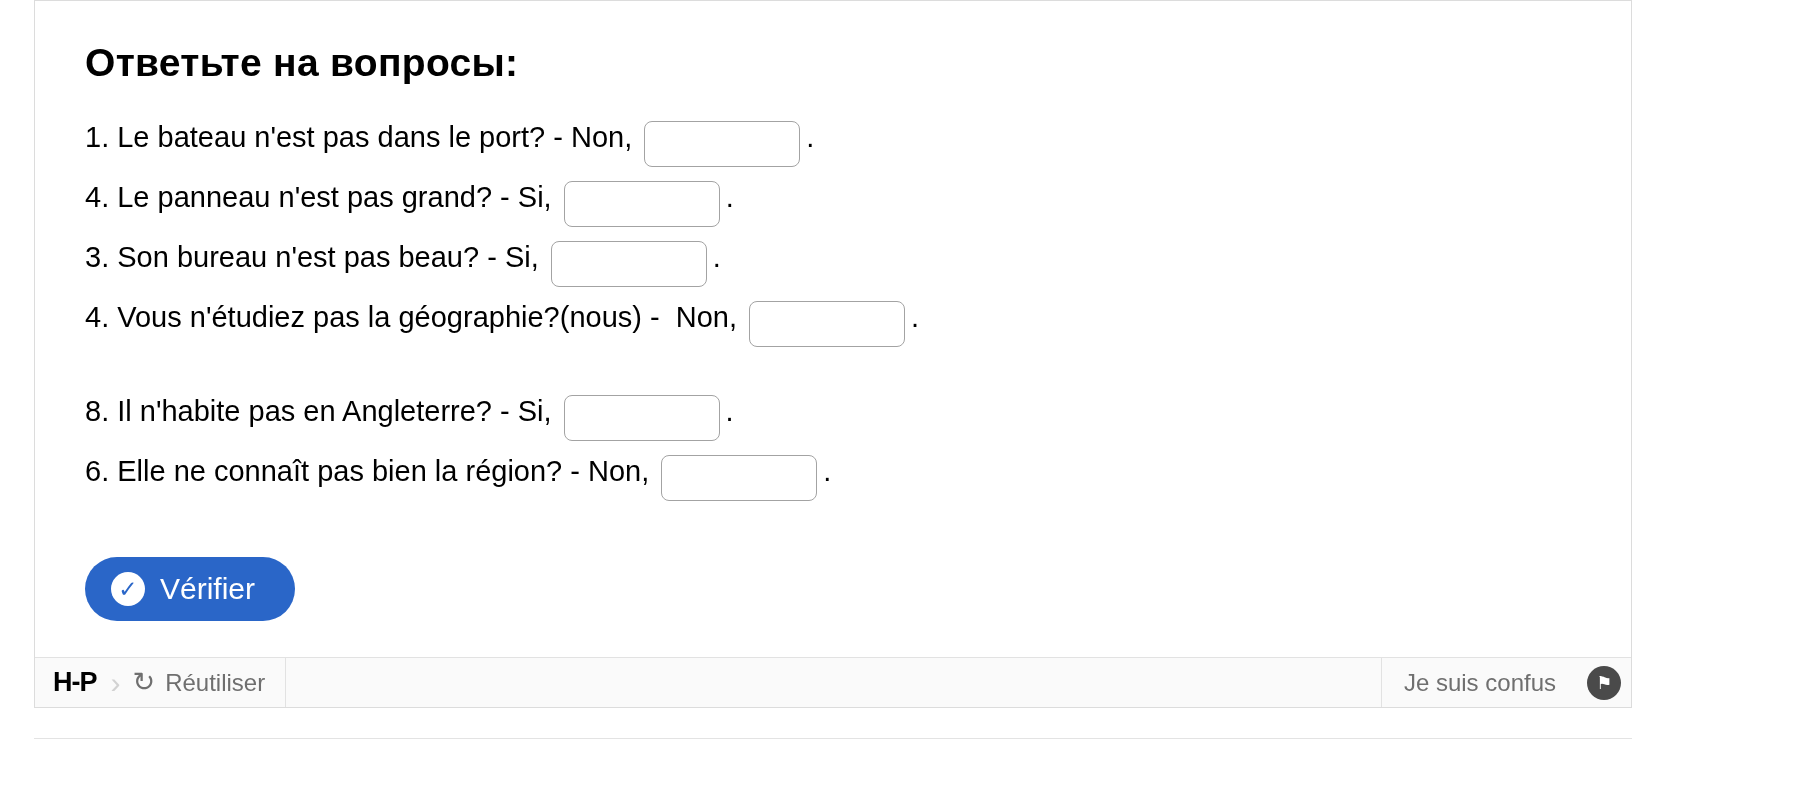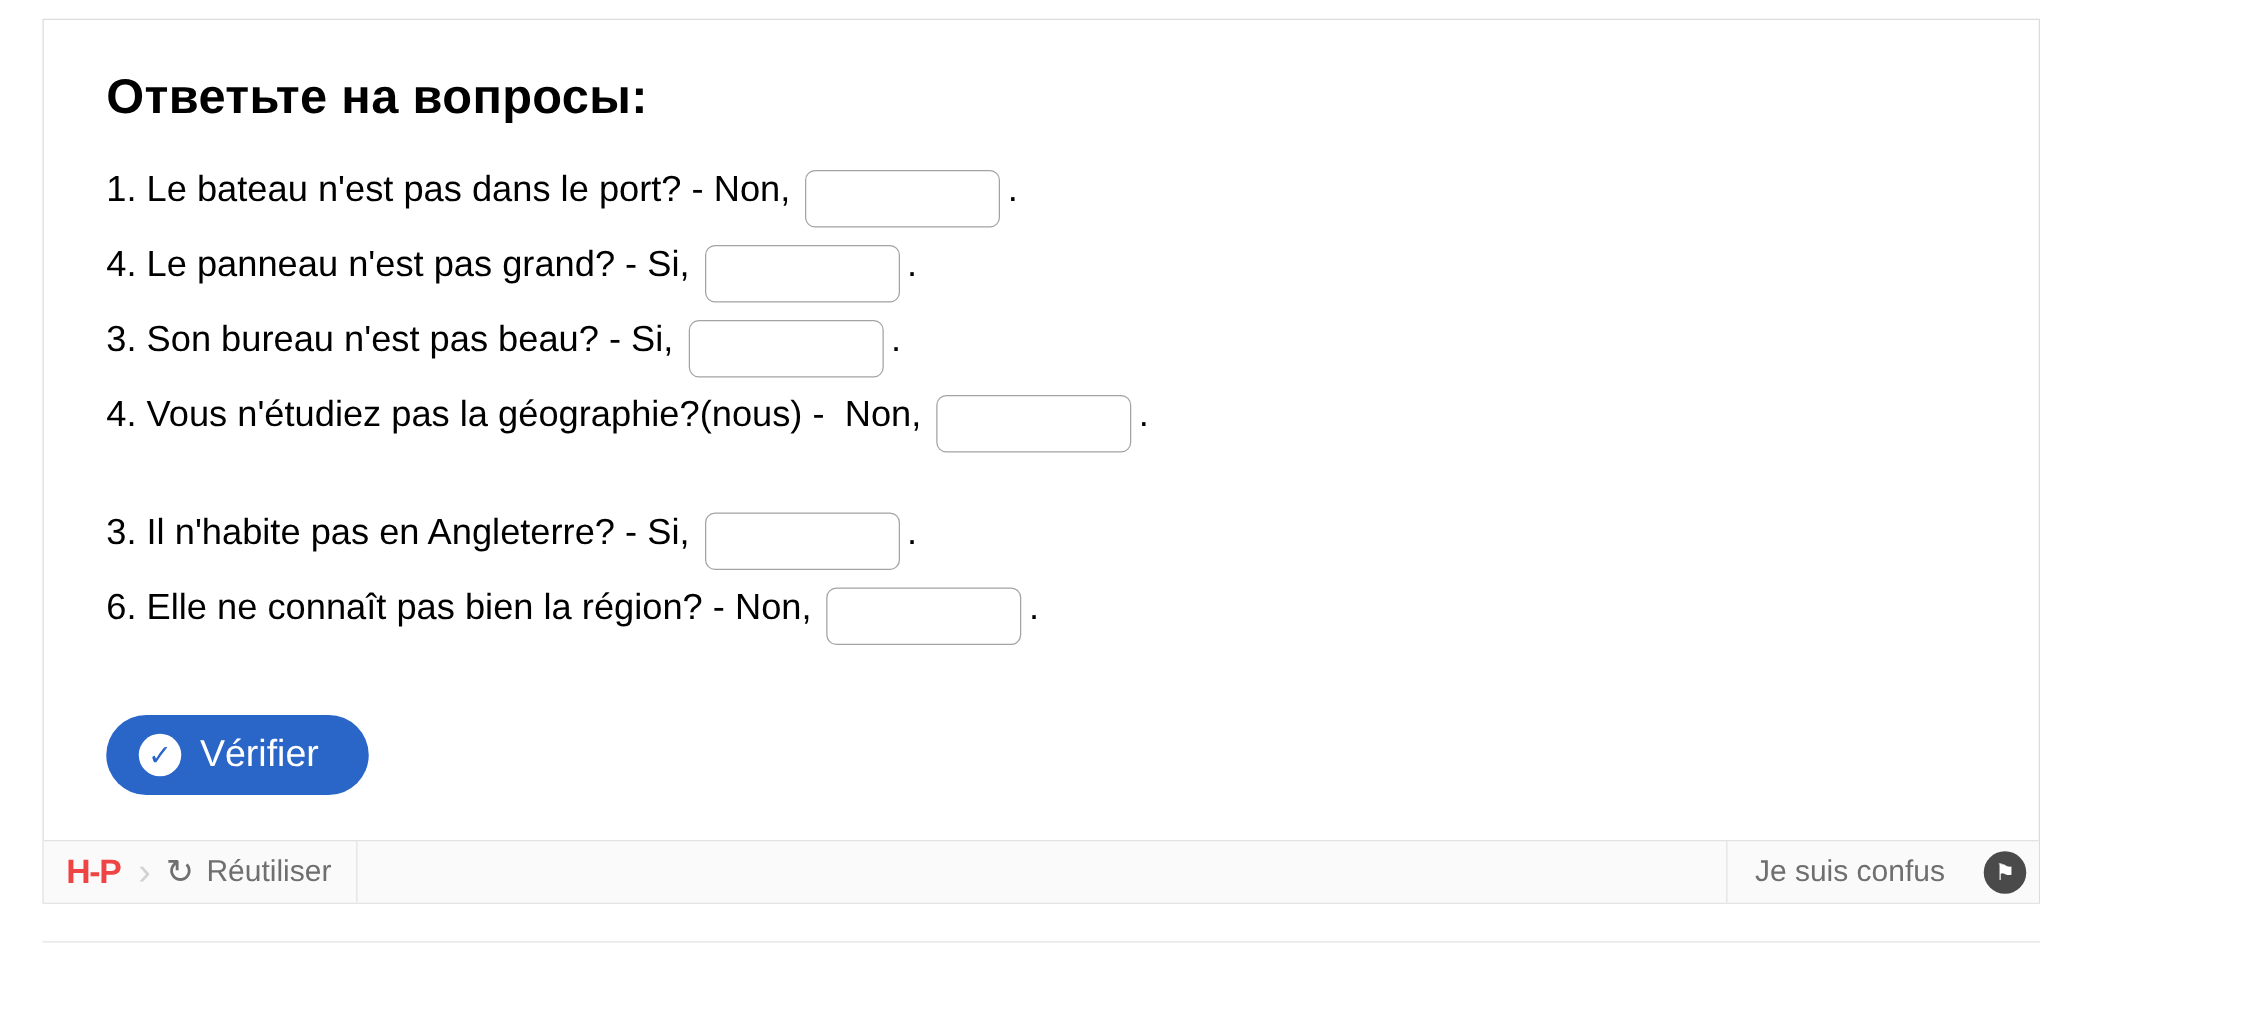--- a/index.html
+++ b/index.html
@@ -6,21 +6,21 @@
   html, body {
     margin: 0;
     padding: 0;
     background: #ffffff;
     font-family: "Liberation Sans", "DejaVu Sans", sans-serif;
     color: #000;
   }
   .page {
     width: 1666px;
     min-height: 812px;
-    padding: 15px 34px 0 34px;
+    padding: 0 34px 0 34px;
   }
   .h5p-frame {
     border: 1px solid #dcdcdc;
     background: #fff;
   }
   .content {
     padding: 40px 50px 36px 50px;
   }
   .exercise-title {
     font-size: 39px;
@@ -82,21 +82,21 @@
     display: flex;
     align-items: center;
     height: 50px;
     background: #fafafa;
     border-top: 1px solid #e2e2e2;
     color: #6f6f6f;
     font-size: 24px;
   }
   .h5p-logo {
     font-weight: 800;
-    color: #ef4444;
+    color: #000000;
     font-size: 27px;
     letter-spacing: -1px;
     padding: 0 14px 0 18px;
     cursor: pointer;
     display: flex;
     align-items: center;
     height: 100%;
   }
   .logo-chevron {
     color: #d2d2d2;
@@ -174,21 +174,21 @@
         <span>.</span>
       </div>
 
       <div class="question-row">
         <span>4. Vous n'étudiez pas la géographie?(nous) -  Non,</span>
         <input class="answer-input" type="text" placeholder="" style="">
         <span>.</span>
       </div>
 
       <div class="question-row gap-before">
-        <span>3. Il n'habite pas en Angleterre? - Si,</span>
+        <span>8. Il n'habite pas en Angleterre? - Si,</span>
         <input class="answer-input" type="text" placeholder="" style="">
         <span>.</span>
       </div>
 
       <div class="question-row">
         <span>6. Elle ne connaît pas bien la région? - Non,</span>
         <input class="answer-input" type="text" placeholder="" style="">
         <span>.</span>
       </div>
 

